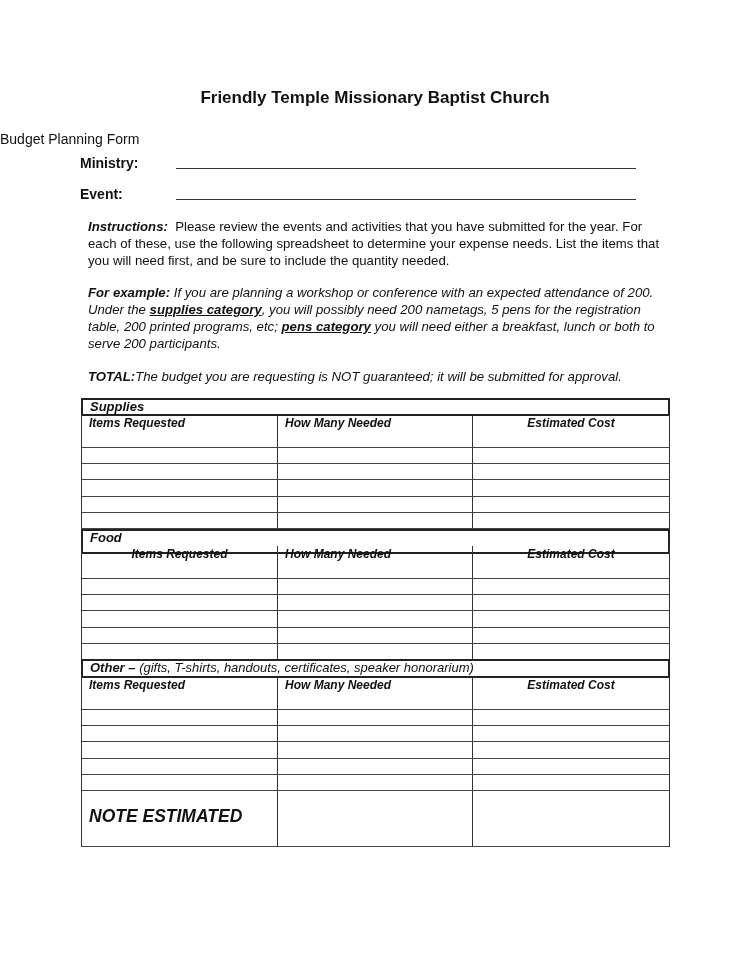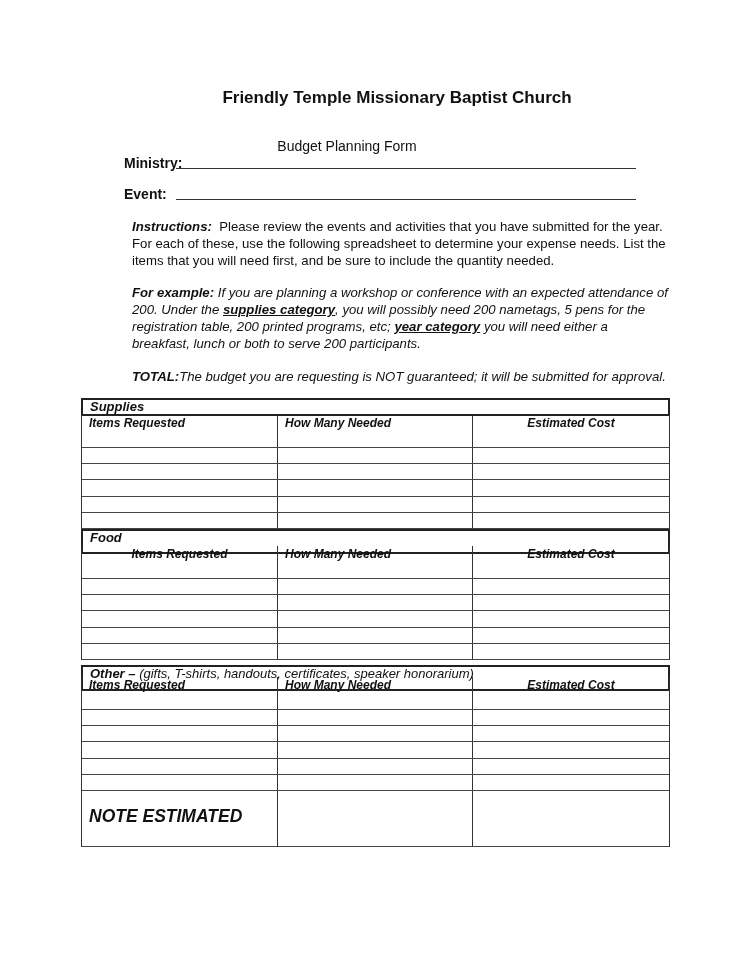--- a/index.html
+++ b/index.html
@@ -1,20 +1,20 @@
 <!DOCTYPE html>
 <html><head>
 <meta charset="utf-8">
 <style>
   * { margin: 0; padding: 0; box-sizing: border-box; }
   html, body { width: 750px; height: 970px; background: #ffffff; }
   body { position: relative; font-family: "Liberation Sans", sans-serif; color: #111; overflow: hidden; }
-  .abs { position: absolute; padding-left: 44px; }
+  .abs { position: absolute; }
   .title { left: 0; width: 750px; top: 88px; text-align: center; font-weight: bold; font-size: 17px; }
-  .subtitle { left: 0; width: 650px; top: 138px; text-align: center; font-size: 14px; }
+  .subtitle { left: 0; width: 650px; top: 131px; font-size: 14px; }
   .field-label { left: 80px; font-weight: bold; font-size: 14px; }
   .field-line { left: 176px; width: 460px; border-bottom: 1px solid #333; height: 1px; }
   .para { left: 88px; width: 580px; font-size: 13.2px; line-height: 17px; }
   .para i { }
   .u { text-decoration: underline; font-weight: bold; font-style: italic; }
   .tbl { left: 81px; width: 589px; }
   .band { position: absolute; left: 0; width: 589px; border: 2px solid #222; font-style: italic; font-size: 13px; padding-left: 7px; line-height: 14px; }
   .band b { font-weight: bold; }
   .row { position: absolute; left: 0; width: 589px; border-left: 1px solid #333; border-right: 1px solid #333; border-bottom: 1px solid #444; display: flex; }
   .cell { height: 100%; font-style: italic; font-weight: bold; font-size: 12px; padding: 1px 7px; }
@@ -34,21 +34,21 @@
 <div class="abs field-line" style="top:168px"></div>
 <div class="abs field-label" style="top:186px">Event:</div>
 <div class="abs field-line" style="top:199px"></div>
 
 <div class="abs para" style="top:218px">
   <b><i>Instructions:</i></b>&nbsp;
   <span>Please review the events and activities that you have submitted for the year. For each of these, use the following spreadsheet to determine your expense needs. List the items that you will need first, and be sure to include the quantity needed.</span>
 </div>
 
 <div class="abs para" style="top:284px">
-  <b><i>For example:</i></b><i> If you are planning a workshop or conference with an expected attendance of 200. Under the </i><span class="u">supplies category</span><i>, you will possibly need 200 nametags, 5 pens for the registration table, 200 printed programs, etc; </i><span class="u">year category</span><i> you will need either a breakfast, lunch or both to serve 200 participants.</i>
+  <b><i>For example:</i></b><i> If you are planning a workshop or conference with an expected attendance of 200. Under the </i><span class="u">supplies category</span><i>, you will possibly need 200 nametags, 5 pens for the registration table, 200 printed programs, etc; </i><span class="u">pens category</span><i> you will need either a breakfast, lunch or both to serve 200 participants.</i>
 </div>
 
 <div class="abs para" style="top:368px">
   <b><i>TOTAL:</i></b><i>The budget you are requesting is NOT guaranteed; it will be submitted for approval.</i>
 </div>
 
 <div class="abs tbl" style="top:398px; height:450px">
 
   <div class="band" style="top:0; height:18px"><b>Supplies</b><span></span></div>
   <div class="row" style="top:17px; height:33px">
@@ -107,21 +107,21 @@
       <div class="cell c1"></div>
       <div class="cell c2"></div>
       <div class="cell c3"></div>
     </div>
   <div class="row" style="top:246px; height:16px">
       <div class="cell c1"></div>
       <div class="cell c2"></div>
       <div class="cell c3"></div>
     </div>
 
-  <div class="band" style="top:267px; height:26px"><b>Other –</b><span> (gifts, T-shirts, handouts, certificates, speaker honorarium)</span></div>
+  <div class="band" style="top:261px; height:19px"><b>Other –</b><span> (gifts, T-shirts, handouts, certificates, speaker honorarium)</span></div>
   <div class="row" style="top:279px; height:33px">
     <div class="cell c1">Items Requested</div>
     <div class="cell c2">How Many Needed</div>
     <div class="cell c3">Estimated Cost</div>
   </div>
   <div class="row" style="top:312px; height:16px">
       <div class="cell c1"></div>
       <div class="cell c2"></div>
       <div class="cell c3"></div>
     </div>

